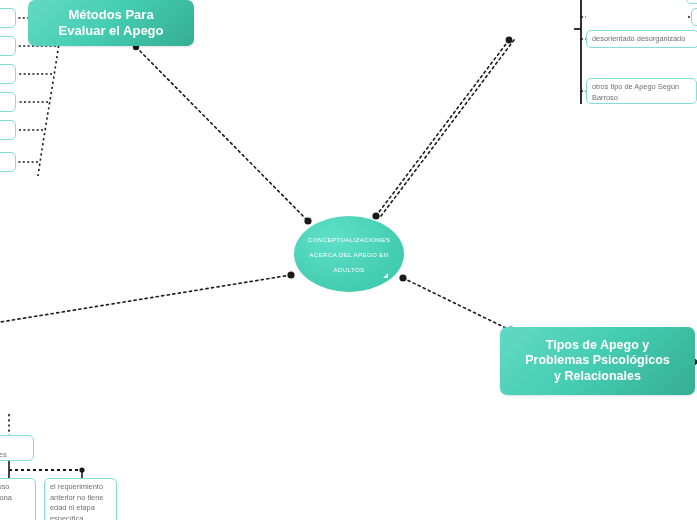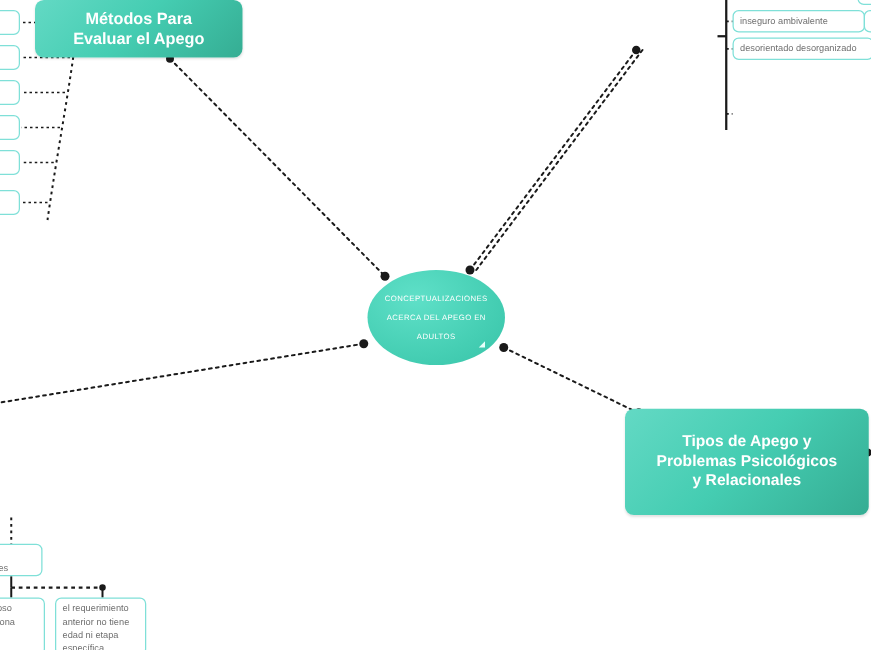--- a/index.html
+++ b/index.html
@@ -77,21 +77,21 @@
   }
   #node-metodos {
     left: 28px; top: 0px; width: 166px; height: 46px;
     font-size: 13px;
   }
   #node-tipos {
     left: 462px; top: 14px; width: 112px; height: 30px;
     font-size: 13.5px;
   }
   #node-problemas {
-    left: 500px; top: 327px; width: 195px; height: 85px;
+    left: 500px; top: 327px; width: 195px; height: 68px;
     font-size: 12.5px;
   }
 
   
   .leaf {
     position: absolute;
     background: #ffffff;
     border: 1px solid #7fe0d8;
     border-radius: 5px;
     color: #6f6f6f;
@@ -180,24 +180,24 @@
     <span class="cline">ACERCA DEL  APEGO EN</span>
     <span class="cline">ADULTOS</span>
     <span class="resize-handle"></span>
   </div>
 
   <div class="main-node" id="node-metodos">Métodos Para Evaluar el Apego</div>
 
 
   <div class="main-node" id="node-problemas">Tipos de Apego y Problemas Psicológicos y Relacionales</div>
 
-  <div class="leaf" id="leaf-inseguro">inseguro ambivalente</div>
 
   <div class="leaf" id="leaf-desorientado">desorientado desorganizado</div>
 
+  <div class="leaf" id="leaf-otros">otros tipo de Apego Según Barroso</div>
 
   <div class="leaf" id="leaf-right-edge-a">s</div>
 
   <div class="leaf" id="leaf-right-edge-b">s</div>
 
   <div class="leaf leaf-left" id="leaf-l1">o</div>
   <div class="leaf leaf-left" id="leaf-l2"></div>
   <div class="leaf leaf-left" id="leaf-l3"></div>
   <div class="leaf leaf-left" id="leaf-l4">a</div>
   <div class="leaf leaf-left" id="leaf-l5"></div>

